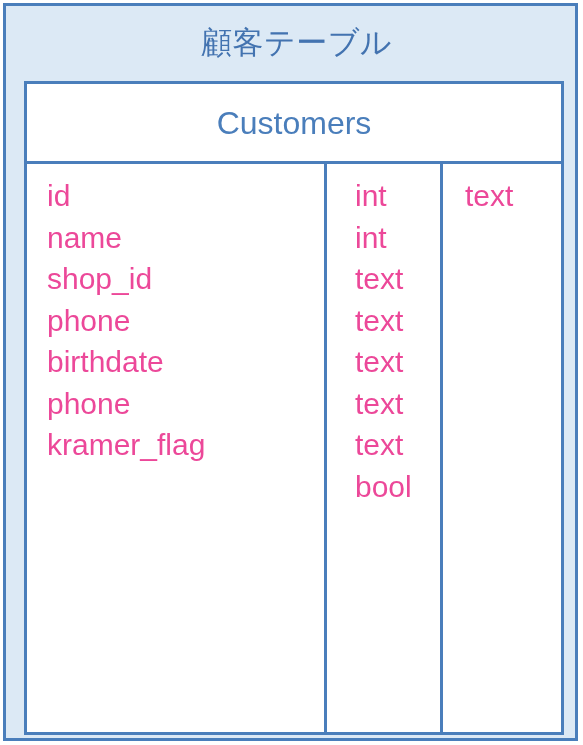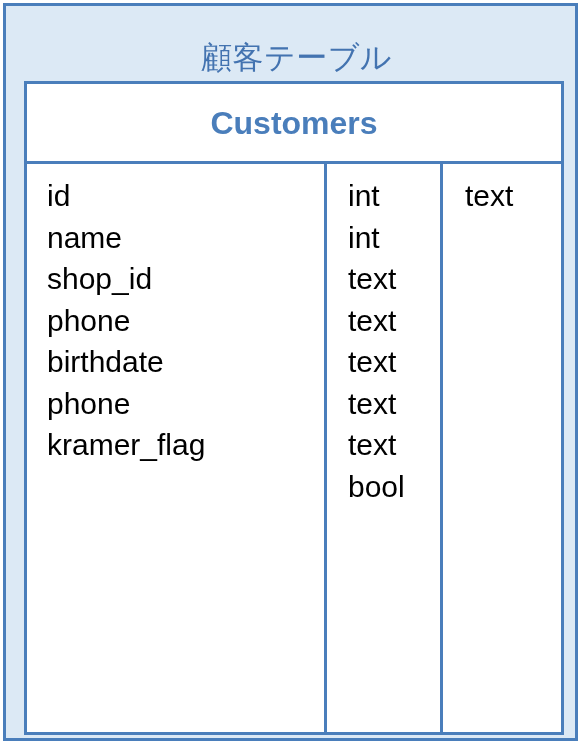--- a/index.html
+++ b/index.html
@@ -35,21 +35,20 @@
     position: absolute;
     left: 3px;
     top: 18px;
     width: 575px;
     text-align: center;
     font-size: 31px;
     line-height: 38px;
     color: #4373b0;
     letter-spacing: 0.5px;
     white-space: nowrap;
-    margin-top: 15px;
   }
 
   
   .table-box {
     position: absolute;
     left: 18px;
     top: 75px;
     width: 540px;
     height: 654px;
     box-sizing: border-box;
@@ -67,21 +66,20 @@
     border-bottom: 3px solid #4a7ebb;
     display: flex;
     align-items: center;
     justify-content: center;
   }
   .table-header-label {
     font-size: 32px;
     line-height: 36px;
     color: #4a7ebb;
     white-space: nowrap;
-    font-weight: bold;
   }
 
   .table-body {
     position: absolute;
     left: 0;
     top: 80px;
     width: 534px;
     height: 568px;
   }
 
@@ -96,34 +94,34 @@
   .col-divider.d1 { left: 297px; }
   .col-divider.d2 { left: 413px; }
 
   .col {
     position: absolute;
     top: 0;
     bottom: 0;
     box-sizing: border-box;
   }
   .col-names   { left: 0px;   width: 297px; padding-left: 20px; }
-  .col-types   { left: 302px; width: 113px; padding-left: 19px; border-radius: 30px; }
+  .col-types   { left: 309px; width: 113px; padding-left: 19px; border-radius: 30px; }
   .col-extra   { left: 416px; width: 118px; padding-left: 22px; }
 
   .cell-list {
     margin: 0;
     padding: 0;
     list-style: none;
     padding-top: 11px;
   }
   .cell {
     height: 41.5px;
     line-height: 41.5px;
     font-size: 30px;
-    color: #000000;
+    color: #ec4899;
     white-space: nowrap;
     overflow: hidden;
   }
 </style>
 </head>
 <body>
 
 <div class="canvas">
 
   <div class="outer-frame">

